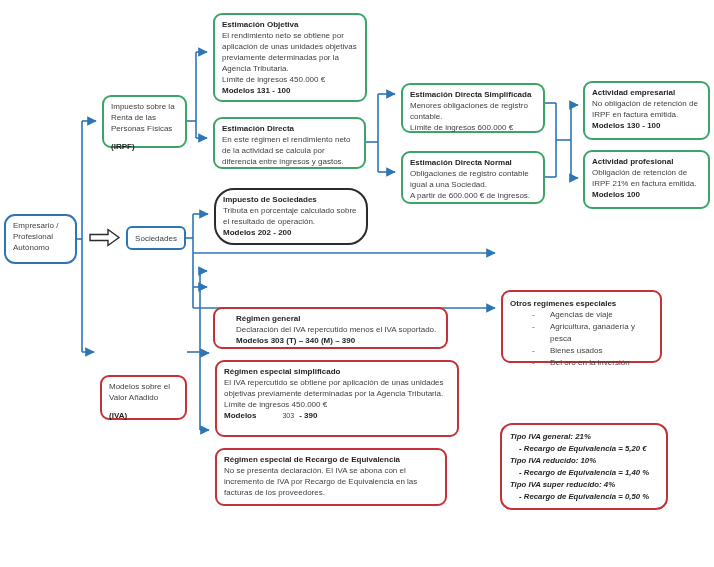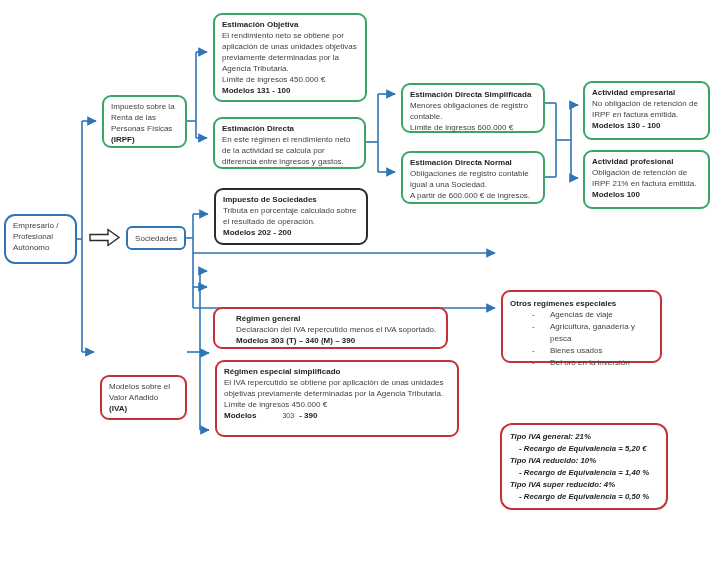--- a/index.html
+++ b/index.html
@@ -13,21 +13,21 @@
     padding:4px 7px;box-sizing:border-box;font-size:8px;line-height:11px;
   }
   .card.blue{border-color:#2e75b6;}
   .card.green{border-color:#3ba568;}
   .card.red{border-color:#c43237;margin-top:45px;}
   .card.black{border-color:#2b2b2b;}
   .t{font-weight:bold;color:#1f1f1f;}
   .b{color:#3f3f3f;}
   .m{font-weight:bold;color:#1f1f1f;}
   .center{display:flex;align-items:center;justify-content:center;text-align:center;}
-  .vcenter{display:flex;flex-direction:column;justify-content:flex-start;}
+  .vcenter{display:flex;flex-direction:column;justify-content:flex-start;gap:7px;}
   .items .item{position:relative;padding-left:40px;line-height:12px;color:#3f3f3f;}
   .items .item::before{content:"-";position:absolute;left:22px;}
   .tipos{font-weight:bold;color:#1f1f1f;font-size:7.8px;line-height:12px;padding:6px 8px;font-style:italic;}
   .tipos .indent{padding-left:9px;}
   .num-small{font-size:7px;font-weight:normal;margin-left:26px;color:#3f3f3f;}
   .num-bold{font-weight:bold;color:#1f1f1f;margin-left:5px;}
 </style>
 </head>
 <body>
 
@@ -104,41 +104,45 @@
     <div class="b">El rendimiento neto se obtiene por aplicación de unas unidades objetivas previamente determinadas por la Agencia Tributaria.</div>
     <div class="b">Límite de ingresos 450.000 €</div>
     <div class="m">Modelos 131 - 100</div>
   </div>
 
   <div class="card green" style="left:213px;top:117px;width:153px;height:52px;">
     <div class="t">Estimación Directa</div>
     <div class="b">En este régimen el rendimiento neto de la actividad se calcula por diferencia entre ingresos y gastos.</div>
   </div>
 
-  <div class="card black" style="left:214px;top:188px;width:154px;height:57px;">
+  <div class="card black" style="left:214px;top:188px;width:154px;height:57px;border-radius:20px;">
     <div class="t">Impuesto de Sociedades</div>
     <div class="b">Tributa en porcentaje calculado sobre el resultado de operación.</div>
     <div class="m">Modelos 202 - 200</div>
   </div>
 
   <div class="card red" style="left:213px;top:262px;width:235px;height:42px;padding-left:21px;">
     <div class="t">Régimen general</div>
     <div class="b">Declaración del IVA repercutido menos el IVA soportado.</div>
     <div class="m">Modelos 303 (T) – 340 (M) – 390</div>
   </div>
 
   <div class="card red" style="left:215px;top:315px;width:244px;height:77px;">
     <div class="t">Régimen especial simplificado</div>
     <div class="b">El IVA repercutido se obtiene por aplicación de unas unidades objetivas previamente determinadas por la Agencia Tributaria.</div>
     <div class="b">Límite de ingresos 450.000 €</div>
     <div>
       <span class="m">Modelos</span><span class="num-small">303</span><span class="num-bold">- 390</span>
     </div>
   </div>
 
+  <div class="card red" style="left:215px;top:403px;width:232px;height:58px;">
+    <div class="t">Régimen especial de Recargo de Equivalencia</div>
+    <div class="b">No se presenta declaración. El IVA se abona con el incremento de IVA por Recargo de Equivalencia en las facturas de los proveedores.</div>
+  </div>
 
   <div class="card green" style="left:401px;top:83px;width:144px;height:50px;">
     <div class="t">Estimación Directa Simplificada</div>
     <div class="b">Menores obligaciones de registro contable.</div>
     <div class="b">Límite de ingresos 600.000 €</div>
   </div>
 
   <div class="card green" style="left:401px;top:151px;width:144px;height:53px;">
     <div class="t">Estimación Directa Normal</div>
     <div class="b">Obligaciones de registro contable igual a una Sociedad.</div>

